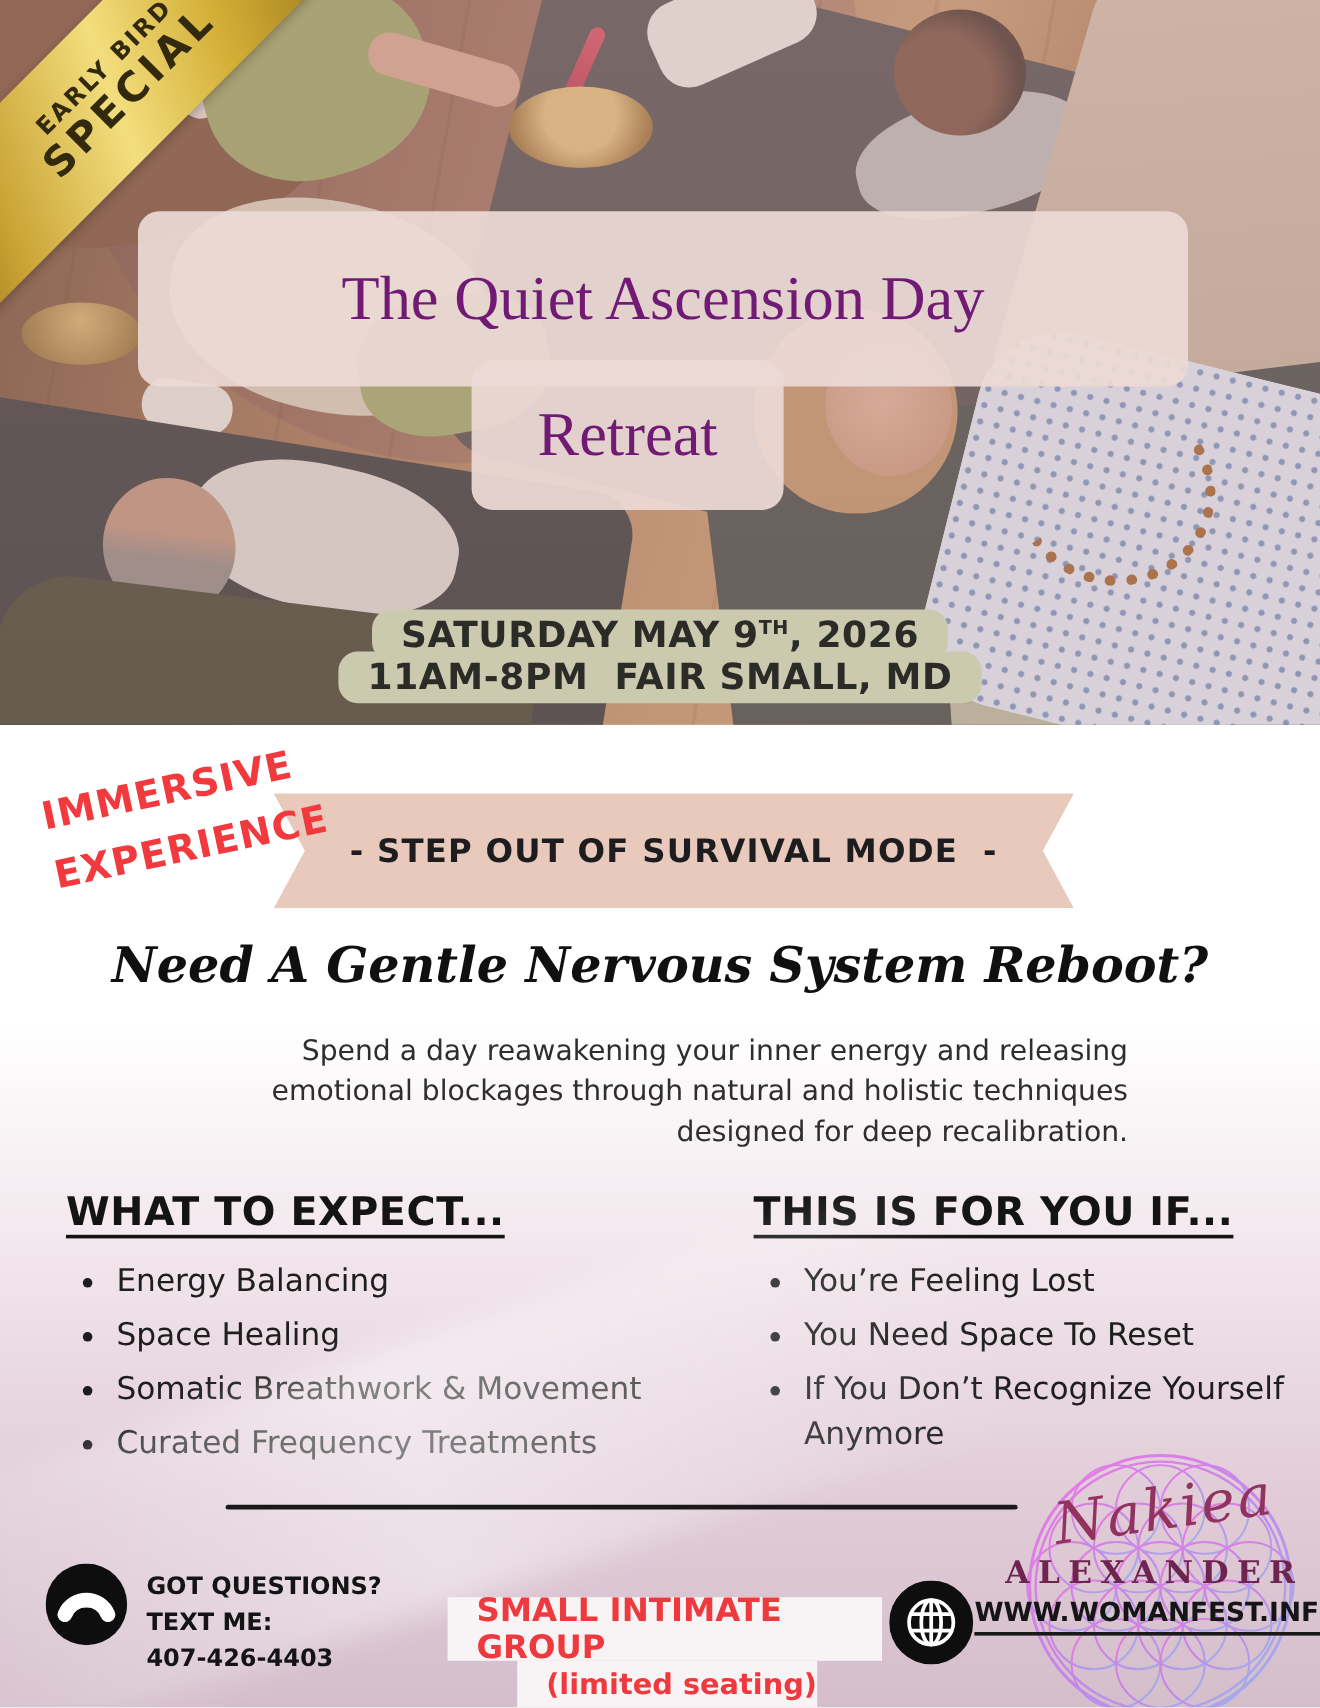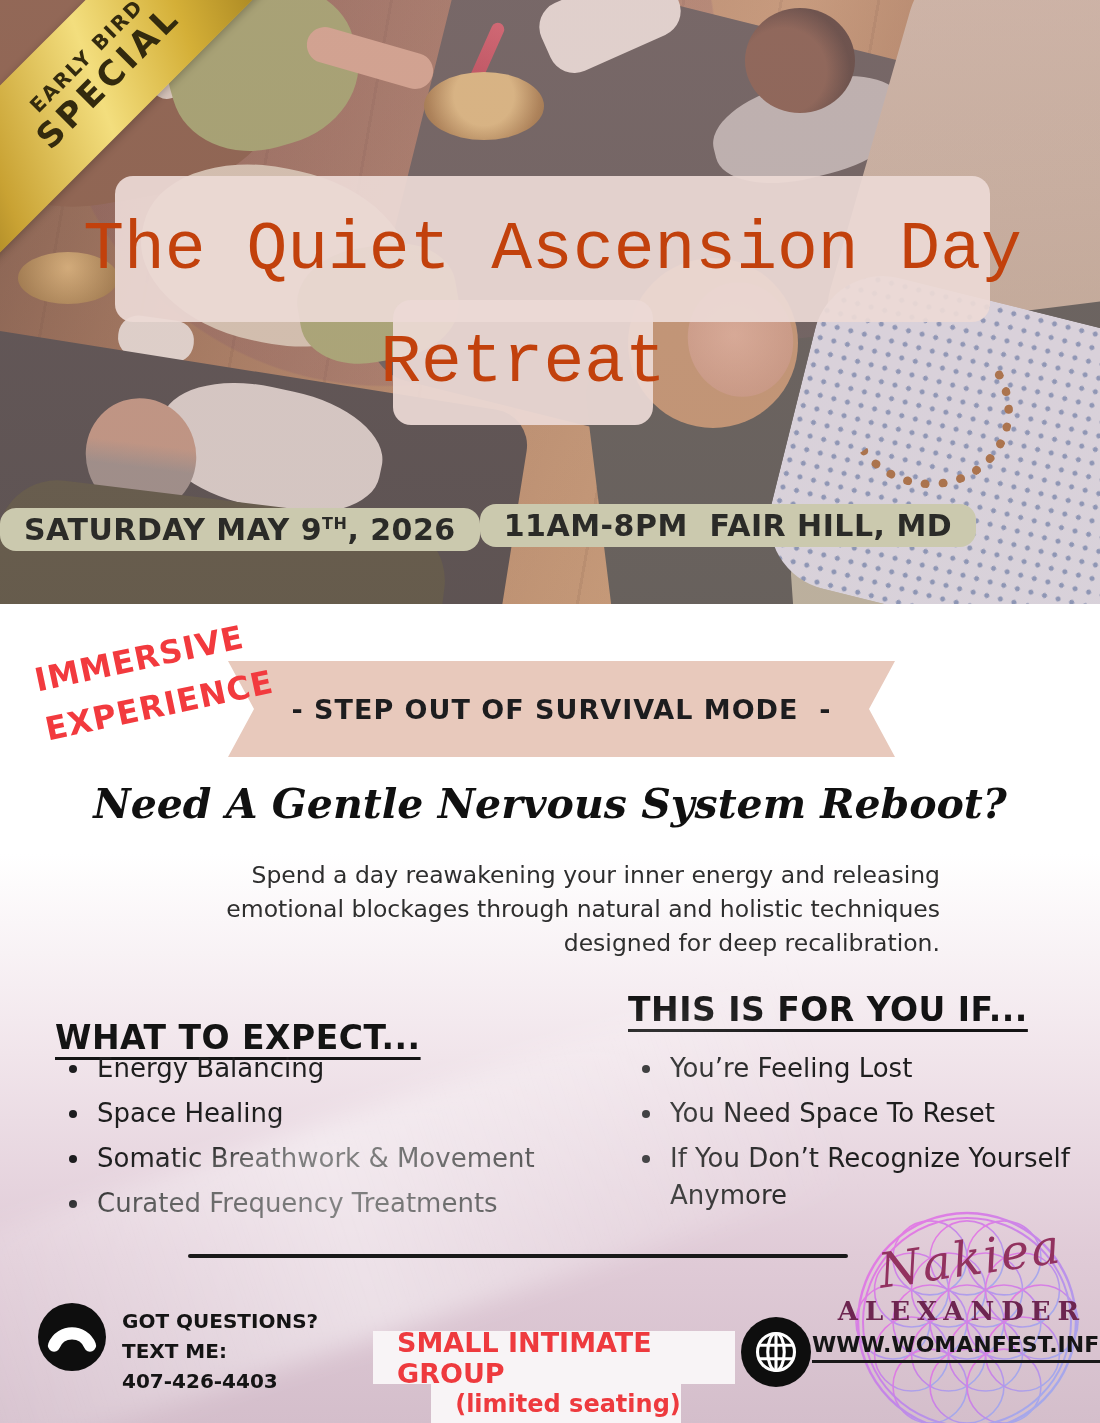--- a/index.html
+++ b/index.html
@@ -22,24 +22,24 @@
     background:linear-gradient(115deg,#7e5f10 0%,#c9a233 22%,#f3de7e 48%,#d4af37 70%,#8d6c14 100%);
     box-shadow:0 2px 8px rgba(0,0,0,0.25);color:#332a0e;text-align:center;}
   .gold .l1{font-size:20px;font-weight:700;letter-spacing:2px;}
   .gold .l2{font-size:34px;font-weight:800;letter-spacing:4px;line-height:1.1;}
 
   
   .band{position:absolute;background:rgba(236,217,213,0.93);border-radius:18px;z-index:3;
     display:flex;align-items:center;justify-content:center;}
   .band1{left:115px;top:176px;width:875px;height:146px;}
   .band2{left:393px;top:300px;width:260px;height:125px;}
-  .title-txt{font-family:Liberation Mono, monospace;font-size:68px;color:#c2410c;white-space:nowrap;}
-
-  
-  .badge{position:absolute;left:0;right:0;top:508px;z-index:3;display:flex;flex-direction:row;align-items:center;}
+  .title-txt{font-family:Liberation Serif, serif;font-size:52px;color:#701a75;white-space:nowrap;}
+
+  
+  .badge{position:absolute;left:0;right:0;top:508px;z-index:3;display:flex;flex-direction:column;align-items:center;}
   .pill{background:#cbc9ae;border-radius:16px;padding:4px 24px;font-size:30px;font-weight:600;
     letter-spacing:0.5px;color:#2b2b28;white-space:pre;}
   .pill+.pill{margin-top:-8px;}
   .pill sup{font-size:16px;}
 
   
   .immersive{position:absolute;left:38px;top:632px;z-index:6;transform:rotate(-12deg);
     color:#f23a3e;font-size:32px;font-weight:800;letter-spacing:1px;line-height:1.55;white-space:nowrap;}
 
   
@@ -131,34 +131,34 @@
 
   <div class="band band1">
     <div class="title-txt">The Quiet Ascension Day</div>
   </div>
   <div class="band band2">
     <div class="title-txt">Retreat</div>
   </div>
 
   <div class="badge">
     <div class="pill"><span>SATURDAY MAY 9</span><sup>TH</sup><span>, 2026</span></div>
-    <div class="pill">11AM-8PM  FAIR HILL, MD</div>
+    <div class="pill">11AM-8PM  FAIR SMALL, MD</div>
   </div>
 
   <div class="immersive">
     <div>IMMERSIVE</div>
     <div>EXPERIENCE</div>
   </div>
 
   <div class="banner">- STEP OUT OF SURVIVAL MODE  -</div>
 
   <div class="hook-h">Need A Gentle Nervous System Reboot?</div>
   <div class="hook-p">Spend a day reawakening your inner energy and releasing emotional blockages through natural and holistic techniques designed for deep recalibration.</div>
 
-  <div class="col-h" style="left:55px;top:990px;margin-top:28px;">WHAT TO EXPECT...</div>
+  <div class="col-h" style="left:55px;top:990px;">WHAT TO EXPECT...</div>
   <div class="col" style="left:55px;top:1050px;width:530px;">
     <div class="row">
         <span class="b-dot"></span>
         <span>Energy Balancing</span>
       </div>
     <div class="row">
         <span class="b-dot"></span>
         <span>Space Healing</span>
       </div>
     <div class="row">

